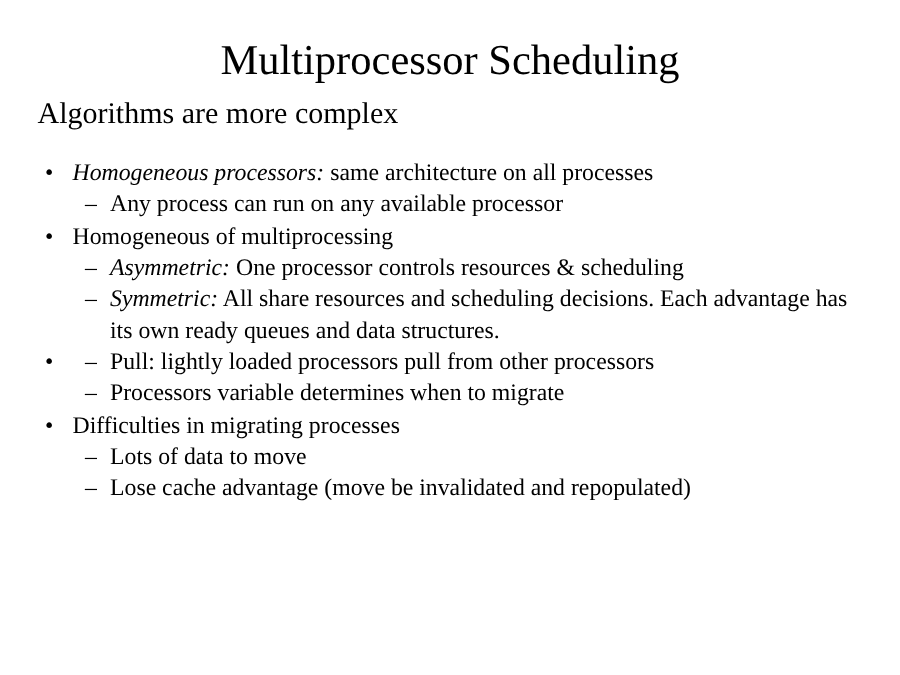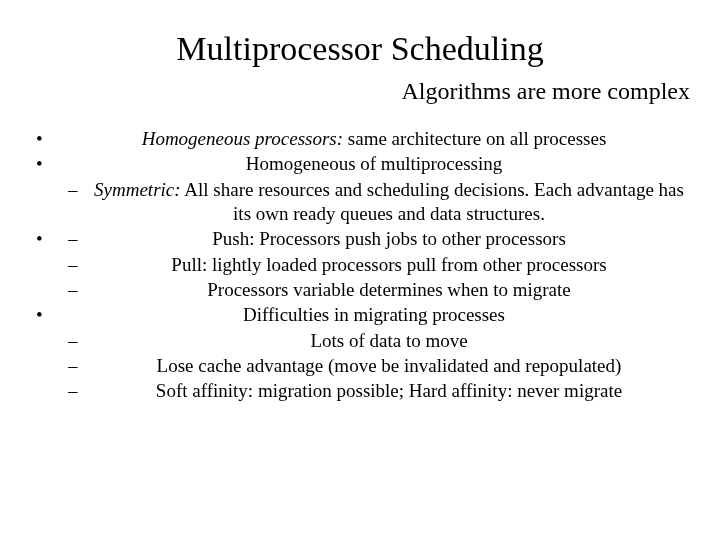--- a/index.html
+++ b/index.html
@@ -11,35 +11,34 @@
       color: #000;
       padding: 30px 30px 20px 30px;
     }
     .title {
       text-align: center;
       font-size: 34px;
       font-weight: normal;
       margin-bottom: 10px;
     }
     .subtitle {
-      text-align: right;
+      text-align: left;
       font-size: 24px;
       font-weight: normal;
       margin-bottom: 22px;
     }
     ul.outer {
       list-style: none;
       font-size: 19px;
       line-height: 1.28;
     }
     ul.outer > li {
       position: relative;
       padding-left: 28px;
       margin-bottom: 1px;
-      text-align: center;
     }
     ul.outer > li::before {
       content: "•";
       position: absolute;
       left: 6px;
       top: 0;
     }
     ul.inner {
       list-style: none;
       margin-top: 1px;
@@ -60,41 +59,45 @@
 </head>
 <body>
 
 <h1 class="title">Multiprocessor Scheduling</h1>
 <h2 class="subtitle">Algorithms are more complex</h2>
 
 <ul class="outer">
 
   <li>
     <span class="italic">Homogeneous processors:</span><span> same architecture on all processes</span>
+    <ul class="inner">
+      <li>Any process can run on any available processor</li>
+    </ul>
   </li>
 
   <li>
     <span>Homogeneous of multiprocessing</span>
     <ul class="inner">
+      <li>
+        <span class="italic">Asymmetric:</span><span> One processor controls resources &amp; scheduling</span>
+      </li>
       <li>
         <span class="italic">Symmetric:</span><span> All share resources and scheduling decisions. Each advantage has its own ready queues and data structures.</span>
       </li>
     </ul>
   </li>
 
   <li>
     <ul class="inner">
-      <li>Push: Processors push jobs to other processors</li>
       <li>Pull: lightly loaded processors pull from other processors</li>
       <li>Processors variable determines when to migrate</li>
     </ul>
   </li>
 
   <li>
     <span>Difficulties in migrating processes</span>
     <ul class="inner">
       <li>Lots of data to move</li>
       <li>Lose cache advantage (move be invalidated and repopulated)</li>
-      <li>Soft affinity: migration possible; Hard affinity: never migrate</li>
     </ul>
   </li>
 
 </ul>
 
 </body></html>

